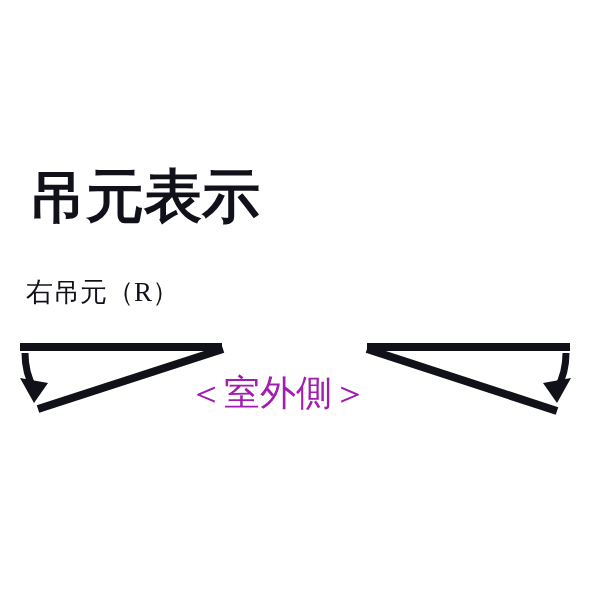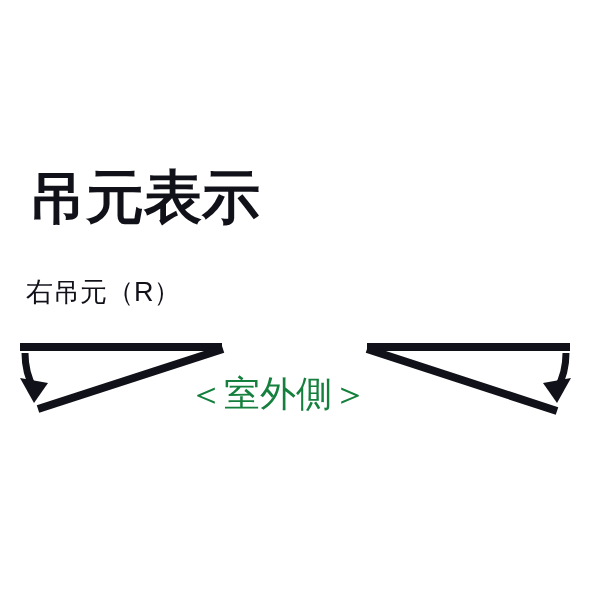--- a/index.html
+++ b/index.html
@@ -6,21 +6,21 @@
     margin: 0;
     padding: 0;
     background: #ffffff;
   }
   #canvas {
     position: relative;
     width: 600px;
     height: 600px;
     background: #ffffff;
     overflow: hidden;
-    font-family: Liberation Sans, sans-serif;
+    font-family: Liberation Serif, serif;
     color: #0b0b12;
   }
   #title {
     position: absolute;
     left: 28px;
     top: 168px;
     font-size: 58px;
     line-height: 1;
     font-weight: 700;
     letter-spacing: 0px;
@@ -39,21 +39,21 @@
   #label-right-hinge { left: 26px; }
   #label-left-hinge  { left: 363px; }
   #center-label {
     position: absolute;
     left: 188px;
     top: 374px;
     font-size: 36px;
     line-height: 1.1;
     font-weight: 400;
     white-space: nowrap;
-    color: #15803d;
+    color: #a21caf;
   }
   #diagram-svg {
     position: absolute;
     left: 0;
     top: 0;
     width: 600px;
     height: 600px;
   }
 </style>
 </head>

